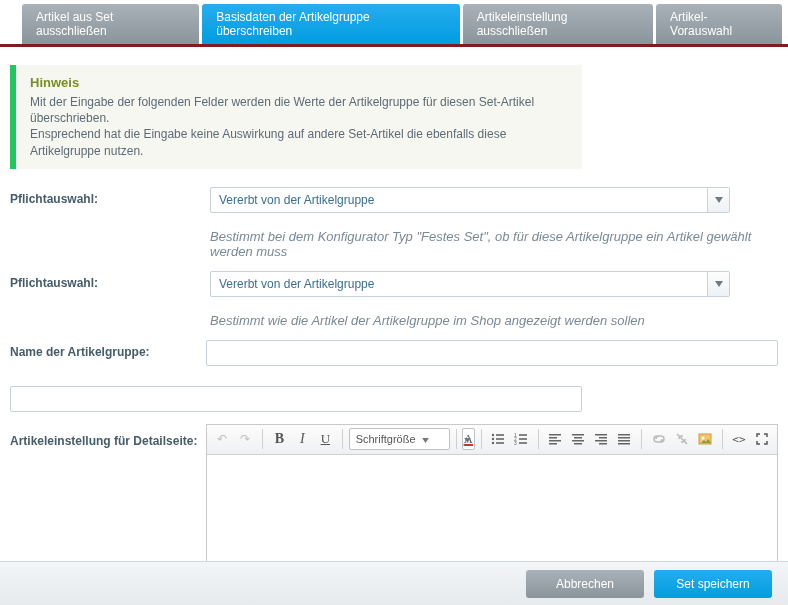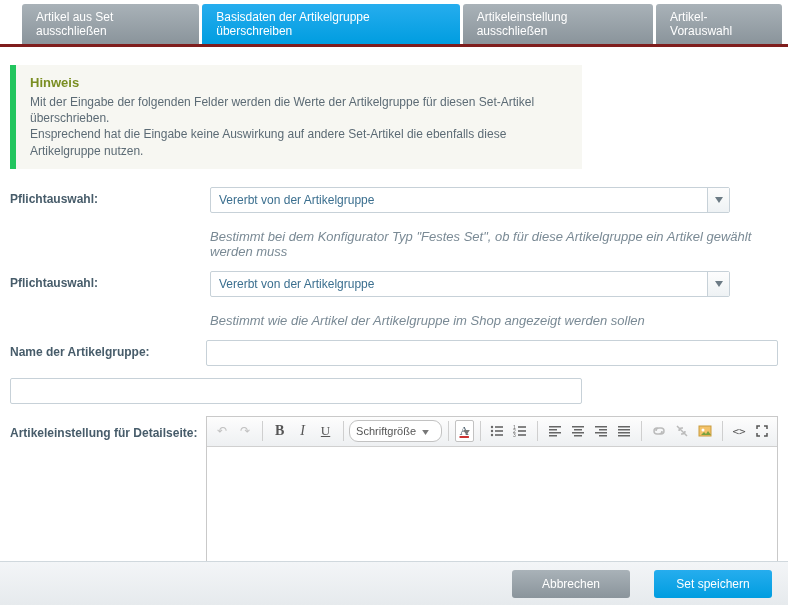--- a/index.html
+++ b/index.html
@@ -142,25 +142,25 @@
     font-size: 12px;
     cursor: pointer;
   }
   .tb-btn.disabled { color: #c0c0c0; cursor: default; }
   .tb-btn.bold { font-weight: bold; font-family: "Times New Roman", serif; font-size: 14px; color: #555; }
   .tb-btn.italic { font-style: italic; font-family: "Times New Roman", serif; font-size: 14px; color: #555; }
   .tb-btn.underline { text-decoration: underline; font-family: "Times New Roman", serif; font-size: 13px; color: #555; }
   .tb-select {
     height: 22px;
     border: 1px solid #c2c2c2;
-    border-radius: 9px;
+    border-radius: 2px;
     background: #fff;
     display: flex;
     align-items: center;
-    padding: 0 12px 0 6px;
+    padding: 0 20px 0 6px;
     font-size: 11px;
     color: #555;
     cursor: pointer;
   }
   .tb-select .caret { margin-left: 6px; }
   .color-btn {
     width: 34px; height: 22px;
     display: flex; align-items: center; justify-content: center;
     border: 1px solid #c2c2c2; border-radius: 2px; cursor: pointer;
     background: #fff;
@@ -191,21 +191,21 @@
   }
   .button-bar {
     position: absolute;
     left: 0; right: 0; bottom: 0;
     background: linear-gradient(to bottom, #f3f5f7, #e6eaed);
     border-top: 1px solid #d0d8dd;
     height: 44px;
     display: flex;
     justify-content: flex-end;
     align-items: center;
-    gap: 24px;
+    gap: 10px;
     padding: 0 16px;
   }
   .btn {
     min-width: 118px;
     height: 28px;
     border-radius: 3px;
     border: none;
     color: #fff;
     font-size: 12px;
     cursor: pointer;
@@ -261,21 +261,21 @@
         <div class="combo-trigger">
           <svg viewBox="0 0 8 6">
               <path d="M0 0 L8 0 L4 6 Z" fill="#6c7b85"></path>
             </svg>
         </div>
       </div>
     </div>
   </div>
   <div class="form-help">Bestimmt wie die Artikel der Artikelgruppe im Shop angezeigt werden sollen</div>
 
-  <div class="form-row" style="margin-bottom:12px">
+  <div class="form-row" style="margin-bottom:20px">
     <div class="form-label">Name der Artikelgruppe:</div>
     <div class="form-field">
       <input class="text-input" type="text" value="" style="">
     </div>
   </div>
 
   <div class="form-row" style="margin-bottom:12px">
     <div class="form-field">
       <input class="text-input" type="text" value="" style="">
     </div>

